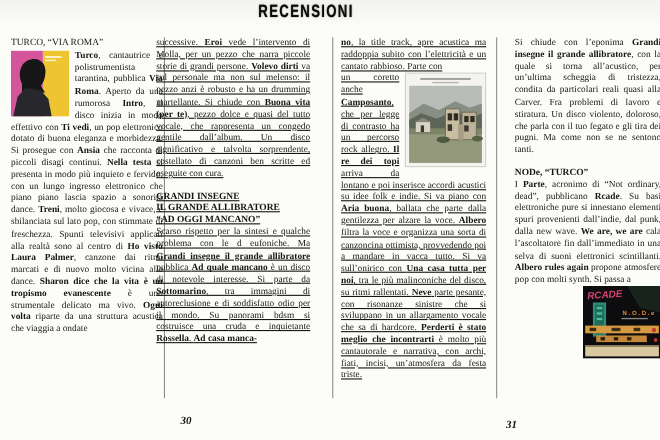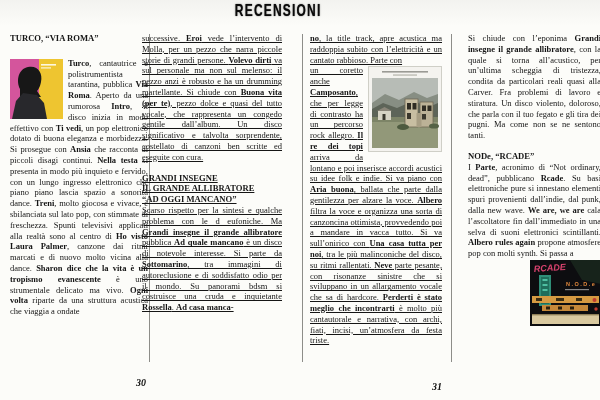--- a/index.html
+++ b/index.html
@@ -27,31 +27,31 @@
     font-size:8.5px;line-height:10.8px;
     text-align:justify;
     hyphens:auto;-webkit-hyphens:auto;
   }
   #col1{left:10px;width:138px;}
   #col2{left:142px;width:140px;text-decoration:underline;}
   #col3{left:310px;width:132px;text-decoration:underline;}
   #col4{left:468px;width:133px;}
   .col p{margin:0;}
   b{font-weight:bold;}
-  .headline{font-weight:bold;font-size:8.6px;margin:0 0 14px 0;}
+  .headline{font-weight:normal;font-size:8.6px;margin:0 0 1px 0;}
   .section-head{
     font-weight:bold;font-size:8.6px;line-height:10.8px;
     white-space:pre-line;margin:10px 0 0 0;
   }
   .rule{position:absolute;top:34px;width:1px;height:328px;background:#8d8d89;}
   #rule1{left:149px;}
   #rule2{left:302px;}
   #rule3{left:451px;}
   .pagenum{
-    position:absolute;font-style:italic;font-weight:bold;font-size:10px;color:#111;
+    position:absolute;font-style:italic;font-weight:bold;font-size:10px;color:#111;padding-left:28px;
   }
   #pagenum-left{left:0;width:146px;text-align:right;top:377px;}
   #pagenum-right{left:300px;width:142px;text-align:right;top:381px;}
   .cover{display:block;}
   .cover svg{display:block;}
   .cover-left{float:left;margin:1px 5px 1px 0;}
   .cover-right{float:right;margin:1px 0 2px 5px;}
   .framed{background:#fff;border:1px solid #cfcfc7;}
 </style>
 </head>
@@ -119,21 +119,21 @@
           <rect x="47.5" y="46" width="5" height="14" fill="#a89e84"></rect>
           <ellipse cx="34" cy="60" rx="6" ry="3" fill="#4d5a3f"></ellipse>
           <ellipse cx="65" cy="59" rx="5" ry="2.6" fill="#556246"></ellipse>
         </svg>
       </span><span>un coretto anche <b>Camposanto</b>, che per legge di contrasto ha un percorso rock allegro. <b>Il re dei topi</b> arriva da lontano e poi inserisce accordi acustici su idee folk e indie. Si va piano con <b>Aria buona</b>, ballata che parte dalla gentilezza per alzare la voce. <b>Albero</b> filtra la voce e organizza una sorta di canzoncina ottimista, provvedendo poi a mandare in vacca tutto. Si va sull’onirico con <b>Una casa tutta per noi</b>, tra le più malinconiche del disco, su ritmi rallentati. <b>Neve</b> parte pesante, con risonanze sinistre che si sviluppano in un allargamento vocale che sa di hardcore. <b>Perderti è stato meglio che incontrarti</b> è molto più cantautorale e narrativa, con archi, fiati, incisi, un’atmosfera da festa triste.</span>
     </p>
   </div>
 
   <div class="col" id="col4">
     <p>Si chiude con l’eponima <b>Grandi insegne il grande allibratore</b>, con la quale si torna all’acustico, per un’ultima scheggia di tristezza, condita da particolari reali quasi alla Carver. Fra problemi di lavoro e stiratura. Un disco violento, doloroso, che parla con il tuo fegato e gli tira dei pugni. Ma come non se ne sentono tanti.</p>
-    <h3 class="section-head">NODe, “RCADE”</h3>
+    <h3 class="section-head">NODe, “TURCO”</h3>
     <p>I <b>Parte</b>, acronimo di “Not ordinary, dead”, pubblicano <b>Rcade</b>. Su basi elettroniche pure si innestano elementi spuri provenienti dall’indie, dal punk, dalla new wave. <b>We are, we are</b> cala l’ascoltatore fin dall’immediato in una selva di suoni elettronici scintillanti. <b>Albero rules again</b> propone atmosfere pop con molti synth. Si passa a</p>
     <p>
       <span class="cover cover-right">
         <svg width="71" height="66" viewBox="0 0 71 66">
           <rect x="0" y="0" width="71" height="66" fill="#0d0d10"></rect>
           <path d="M40,0 L71,0 L71,24 L52,20 Z" fill="#17231b"></path>
           <text x="4" y="12" font-family="Liberation Sans, sans-serif" font-size="9" font-style="italic" font-weight="bold" fill="#d8426e" transform="rotate(-4 4 12)">RCADE</text>
           <rect x="9" y="15" width="12" height="31" fill="#2f8e78"></rect>
           <rect x="11" y="17" width="8" height="27" fill="#1f6d5b"></rect>
           <rect x="12.5" y="19" width="5" height="2" fill="#4fbfa2"></rect>

